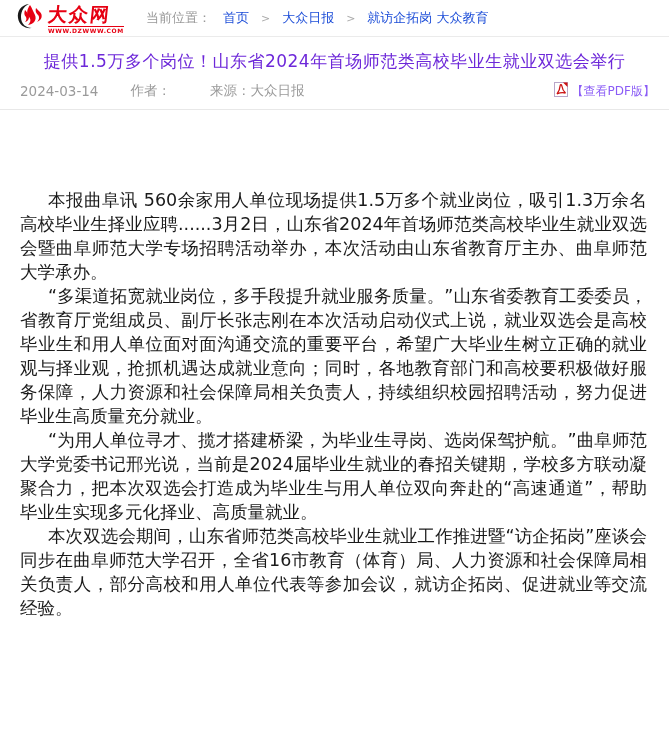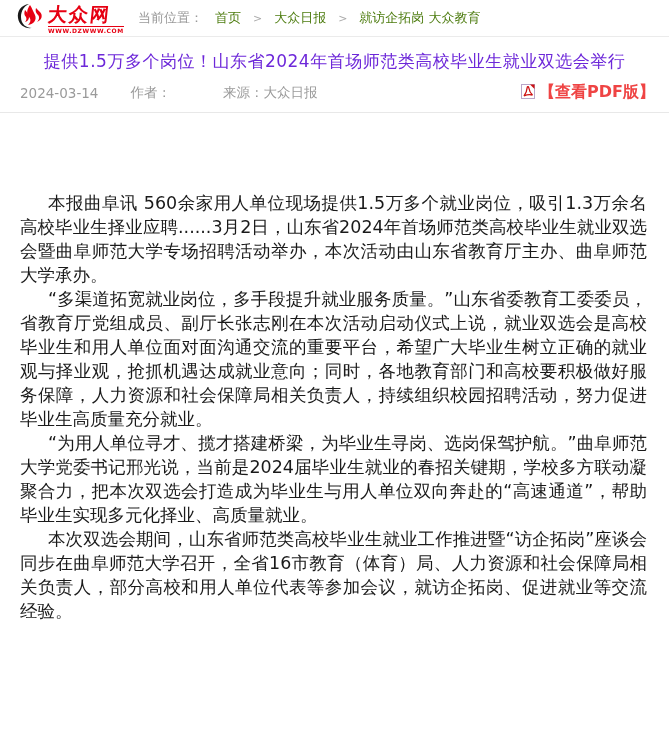--- a/index.html
+++ b/index.html
@@ -21,24 +21,24 @@
   .logo-name {
     color: #e60012; font-size: 19px; font-weight: bold;
     transform: skewX(-6deg); letter-spacing: 2px;
   }
   .logo-domain {
     color: #e60012; font-size: 6px; font-weight: bold;
     letter-spacing: 0.6px; margin-top: 2px; border-top: 1px solid #e60012;
     padding-top: 1px; text-align: center;
   }
   .breadcrumb {
-    margin-left: 14px; font-size: 13px; color: #999;
+    margin-left: 22px; font-size: 13px; color: #999;
     display: flex; align-items: center; gap: 12px; white-space: nowrap; text-align: right;
   }
-  .breadcrumb .crumb { color: #4d7c0f; cursor: pointer; }
+  .breadcrumb .crumb { color: #1d4ed8; cursor: pointer; }
   .breadcrumb .sep { color: #aaa; font-size: 11px; }
 
   
   .title-section { text-align: center; padding-top: 13px; }
   .subtitle {
     font-size: 17px; color: #6d28d9; font-weight: 400; letter-spacing: 0.5px;
   }
   .main-title {
     font-size: 26px; color: #000; font-weight: bold;
     margin-top: 5px; letter-spacing: 1px;
@@ -46,24 +46,24 @@
 
   
   .meta-row {
     display: flex; align-items: center; justify-content: space-between;
     margin-top: 9px; padding: 0 14px 9px 20px;
     border-bottom: 1px solid #e8e8e8;
     font-size: 13.5px; color: #9a9a9a; gap: 35px;
   }
   .meta-left { display: flex; align-items: center; }
   .meta-date { margin-right: 32px; }
-  .meta-author { margin-right: 52px; }
+  .meta-author { margin-right: 39px; }
   .meta-right { display: flex; align-items: center; gap: 4px; }
   .pdf-icon { width: 14px; height: 15px; display: inline-block; }
-  .pdf-link { color: #ef4444; cursor: pointer; font-size: 16px; text-decoration: none; font-weight: bold; }
+  .pdf-link { color: #8b5cf6; cursor: pointer; font-size: 12px; text-decoration: none; }
 
   
   .article-body {
     margin-top: 78px; padding: 0 22px 24px 20px;
     font-size: 17.5px; line-height: 24px; color: #1a1a1a;
     text-align: justify;
   }
   .article-body p { text-indent: 28px; }
 </style>
 </head>

